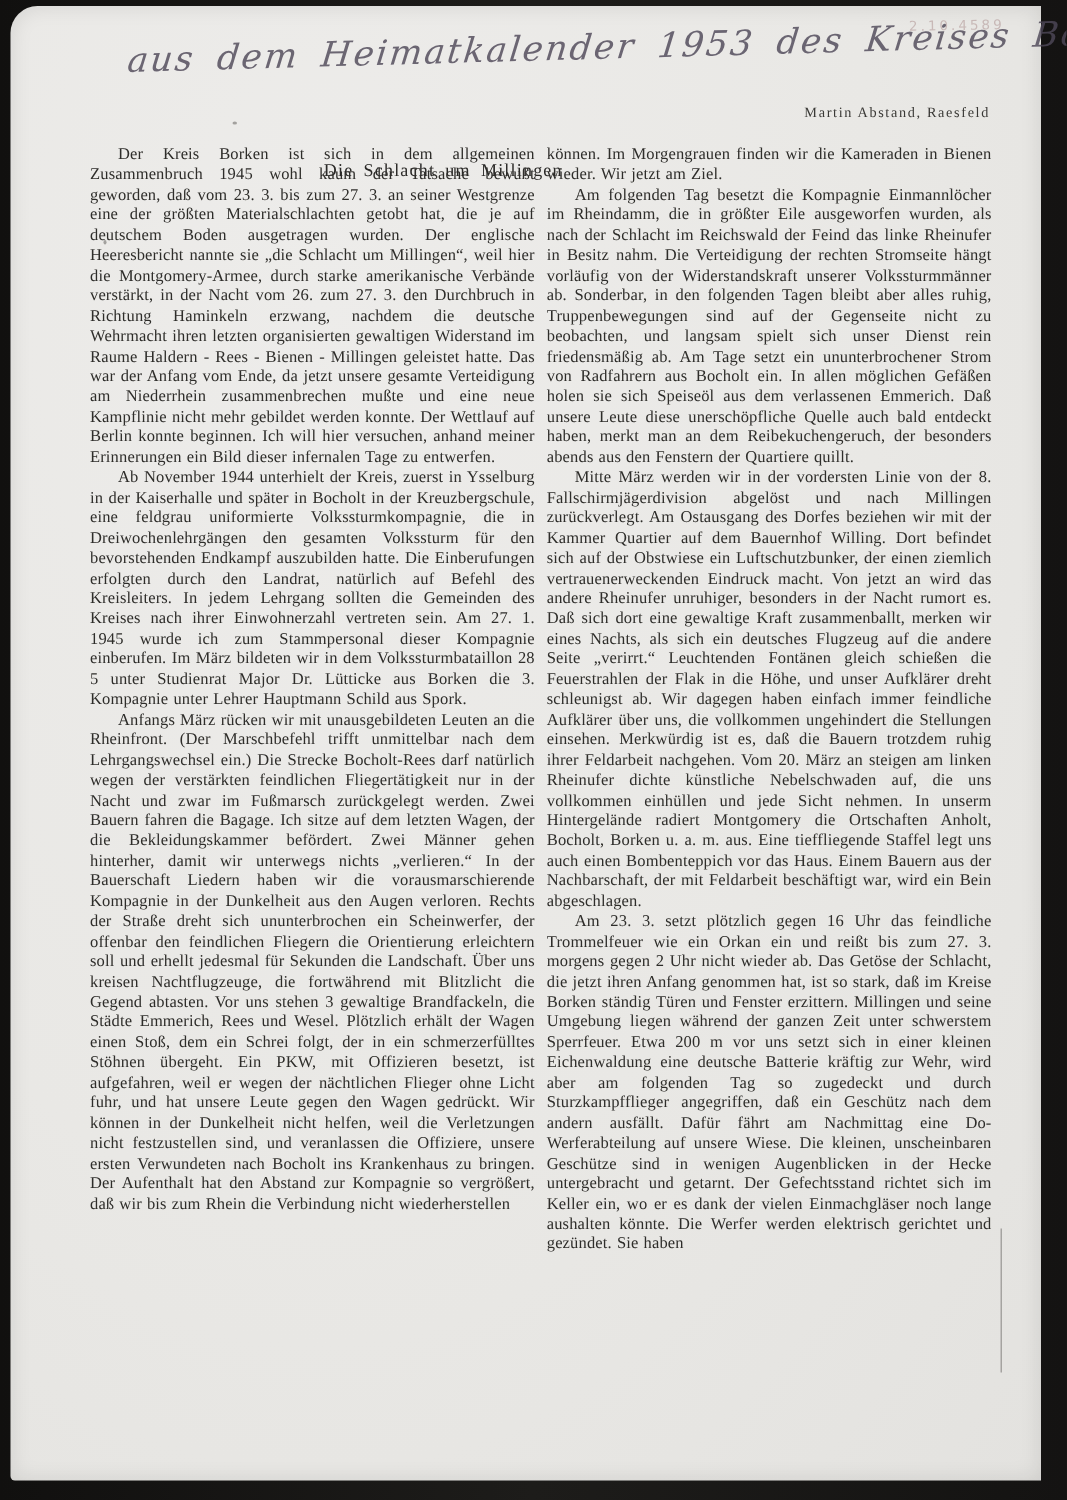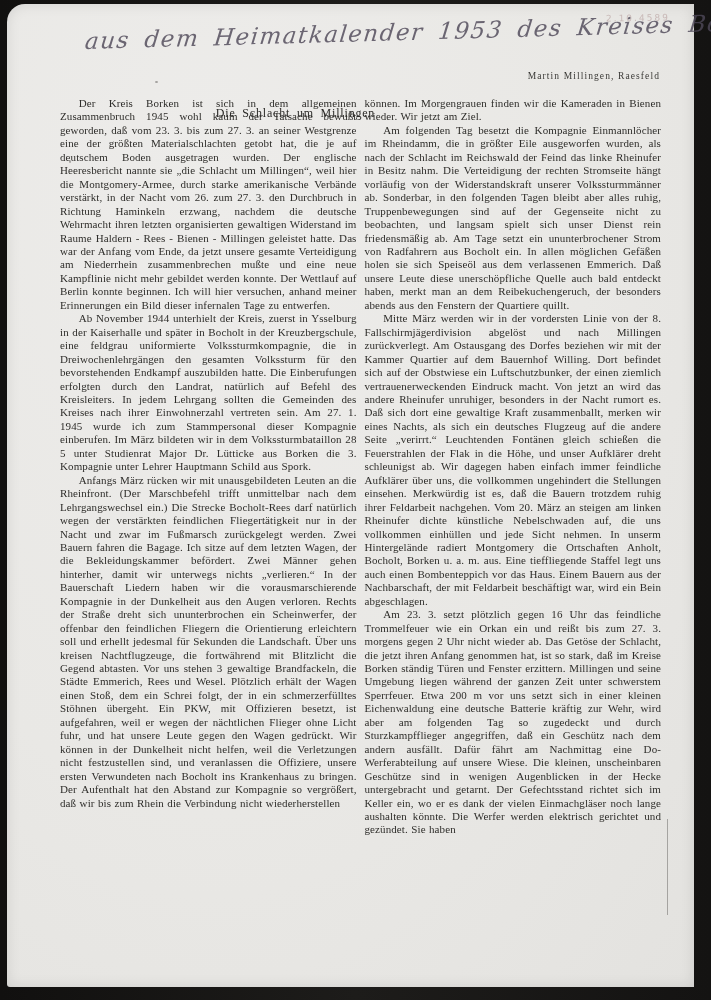--- a/index.html
+++ b/index.html
@@ -105,21 +105,21 @@
 
 <div class="scan-frame">
   <div class="paper">
 
     <div class="corner-mark">2.10.4589</div>
 
     <div class="handwriting">aus dem Heimatkalender 1953 des Kreises Borken</div>
 
     <div class="title-row">
       <div class="article-title">Die Schlacht um Millingen</div>
-      <div class="article-author">Martin Millingen, Raesfeld</div>
+      <div class="article-author">Martin Abstand, Raesfeld</div>
     </div>
 
     <div class="columns">
       <div class="col">
         <p class="indent">Der Kreis Borken ist sich in dem allgemeinen Zusammenbruch 1945 wohl kaum der Tatsache bewußt geworden, daß vom 23. 3. bis zum 27. 3. an seiner Westgrenze eine der größten Materialschlachten getobt hat, die je auf deutschem Boden ausgetragen wurden. Der englische Heeresbericht nannte sie „die Schlacht um Millingen“, weil hier die Montgomery-Armee, durch starke amerikanische Verbände verstärkt, in der Nacht vom 26. zum 27. 3. den Durchbruch in Richtung Haminkeln erzwang, nachdem die deutsche Wehrmacht ihren letzten organisierten gewaltigen Widerstand im Raume Haldern - Rees - Bienen - Millingen geleistet hatte. Das war der Anfang vom Ende, da jetzt unsere gesamte Verteidigung am Niederrhein zusammenbrechen mußte und eine neue Kampflinie nicht mehr gebildet werden konnte. Der Wettlauf auf Berlin konnte beginnen. Ich will hier versuchen, anhand meiner Erinnerungen ein Bild dieser infernalen Tage zu entwerfen.</p>
         <p class="indent">Ab November 1944 unterhielt der Kreis, zuerst in Ysselburg in der Kaiserhalle und später in Bocholt in der Kreuzbergschule, eine feldgrau uniformierte Volkssturmkompagnie, die in Dreiwochenlehrgängen den gesamten Volkssturm für den bevorstehenden Endkampf auszubilden hatte. Die Einberufungen erfolgten durch den Landrat, natürlich auf Befehl des Kreisleiters. In jedem Lehrgang sollten die Gemeinden des Kreises nach ihrer Einwohnerzahl vertreten sein. Am 27. 1. 1945 wurde ich zum Stammpersonal dieser Kompagnie einberufen. Im März bildeten wir in dem Volkssturmbataillon 28 5 unter Studienrat Major Dr. Lütticke aus Borken die 3. Kompagnie unter Lehrer Hauptmann Schild aus Spork.</p>
         <p class="indent">Anfangs März rücken wir mit unausgebildeten Leuten an die Rheinfront. (Der Marschbefehl trifft unmittelbar nach dem Lehrgangswechsel ein.) Die Strecke Bocholt-Rees darf natürlich wegen der verstärkten feindlichen Fliegertätigkeit nur in der Nacht und zwar im Fußmarsch zurückgelegt werden. Zwei Bauern fahren die Bagage. Ich sitze auf dem letzten Wagen, der die Bekleidungskammer befördert. Zwei Männer gehen hinterher, damit wir unterwegs nichts „verlieren.“ In der Bauerschaft Liedern haben wir die vorausmarschierende Kompagnie in der Dunkelheit aus den Augen verloren. Rechts der Straße dreht sich ununterbrochen ein Scheinwerfer, der offenbar den feindlichen Fliegern die Orientierung erleichtern soll und erhellt jedesmal für Sekunden die Landschaft. Über uns kreisen Nachtflugzeuge, die fortwährend mit Blitzlicht die Gegend abtasten. Vor uns stehen 3 gewaltige Brandfackeln, die Städte Emmerich, Rees und Wesel. Plötzlich erhält der Wagen einen Stoß, dem ein Schrei folgt, der in ein schmerzerfülltes Stöhnen übergeht. Ein PKW, mit Offizieren besetzt, ist aufgefahren, weil er wegen der nächtlichen Flieger ohne Licht fuhr, und hat unsere Leute gegen den Wagen gedrückt. Wir können in der Dunkelheit nicht helfen, weil die Verletzungen nicht festzustellen sind, und veranlassen die Offiziere, unsere ersten Verwundeten nach Bocholt ins Krankenhaus zu bringen. Der Aufenthalt hat den Abstand zur Kompagnie so vergrößert, daß wir bis zum Rhein die Verbindung nicht wiederherstellen</p>
       </div>
       <div class="col">
         <p>können. Im Morgengrauen finden wir die Kameraden in Bienen wieder. Wir jetzt am Ziel.</p>

